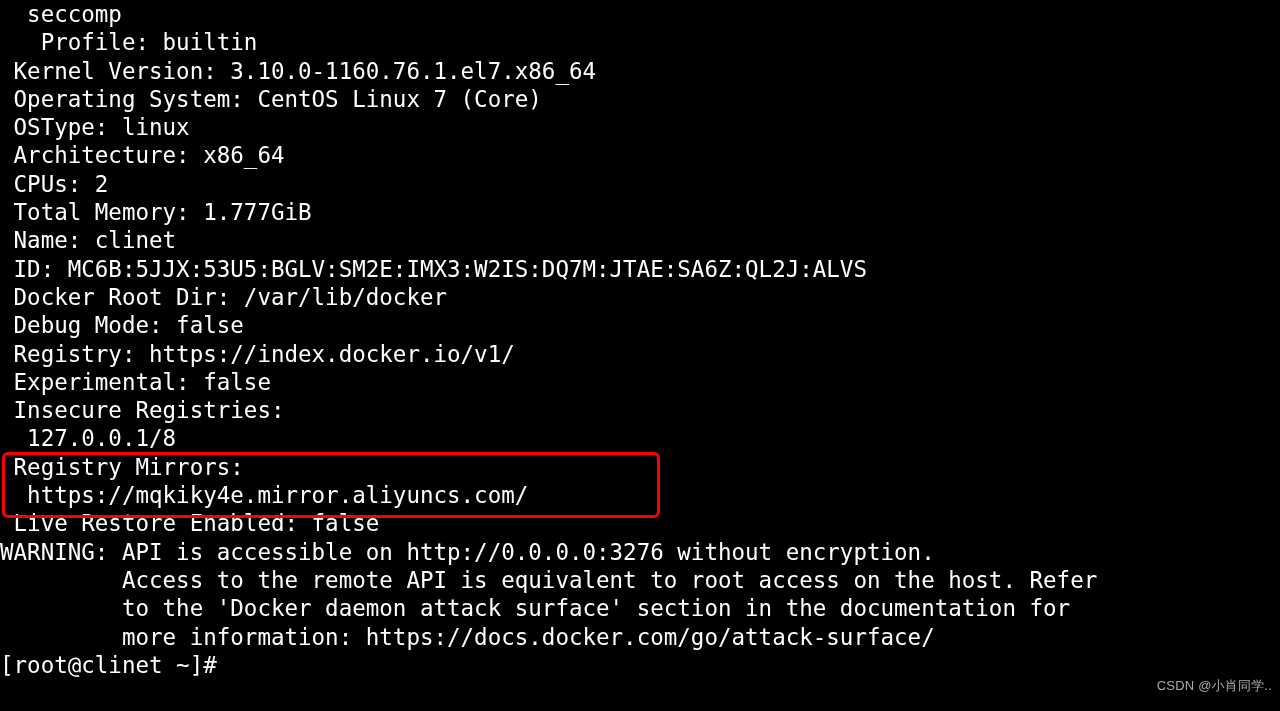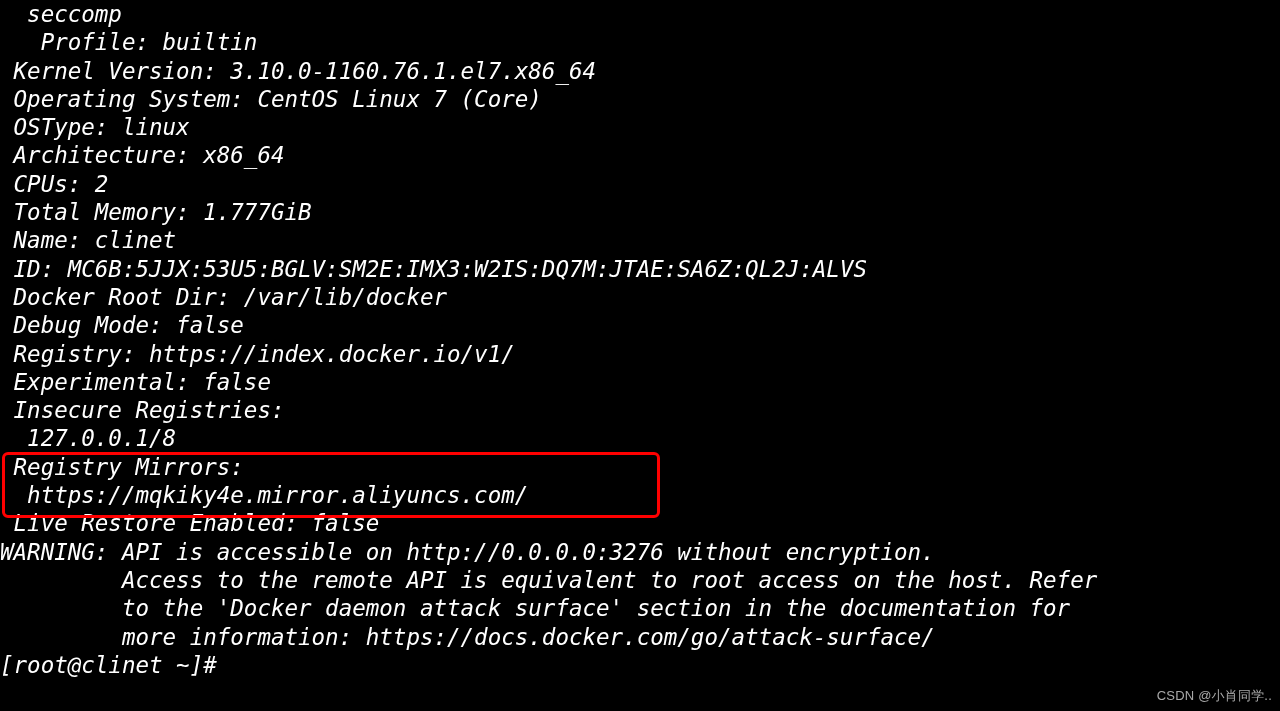--- a/index.html
+++ b/index.html
@@ -14,31 +14,31 @@
     margin: 0;
     padding: 0;
     font-family: "DejaVu Sans Mono","Liberation Mono","Courier New",monospace;
     font-size: 22.5px;
     line-height: 28.3px;
     color: #ffffff;
     white-space: pre;
     letter-spacing: 0px;
     position: relative;
   }
-  .line { display: block; font-style: italic; }
+  .line { display: block; }
   .highlight-box {
     position: absolute;
     border: 3px solid #ff0000;
     border-radius: 6px;
     pointer-events: none;
   }
   .watermark {
     position: absolute;
     right: 8px;
-    bottom: 6px;
+    bottom: 16px;
     font-family: sans-serif;
     font-size: 13px;
     color: #c6c6c6;
     opacity: 0.85;
     letter-spacing: 0.2px;
   }
 </style>
 </head>
 <body>
 

